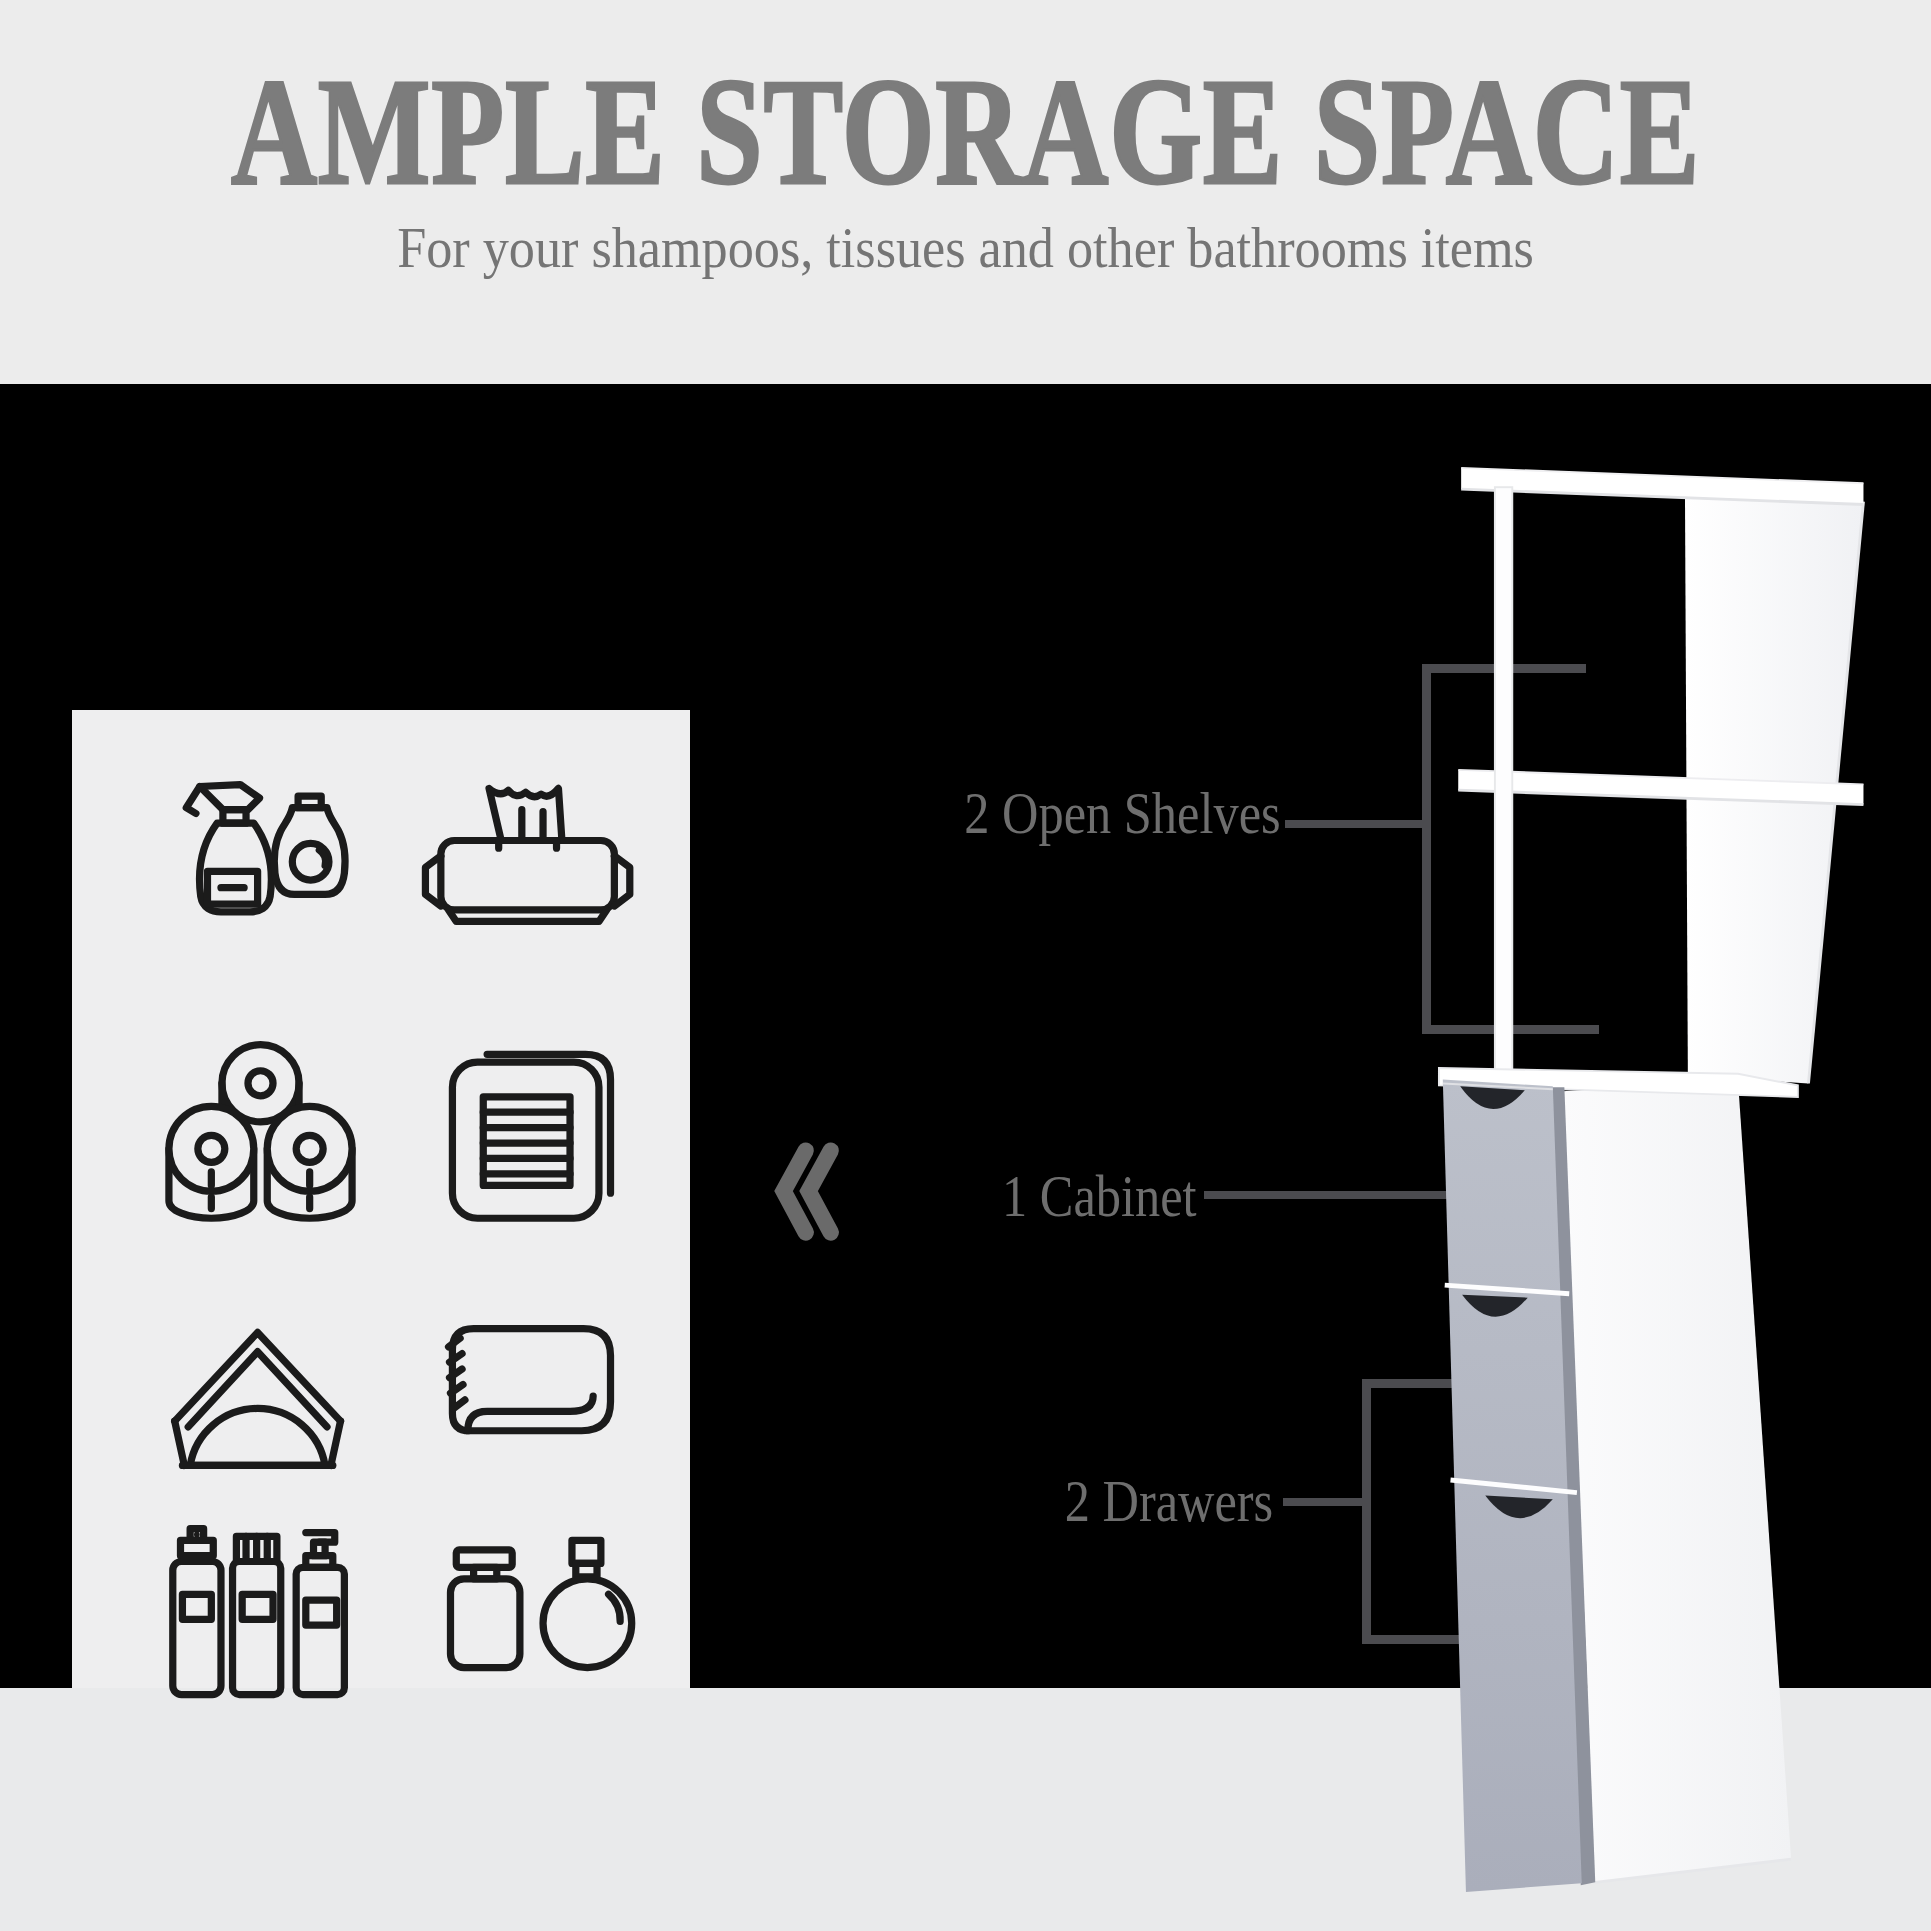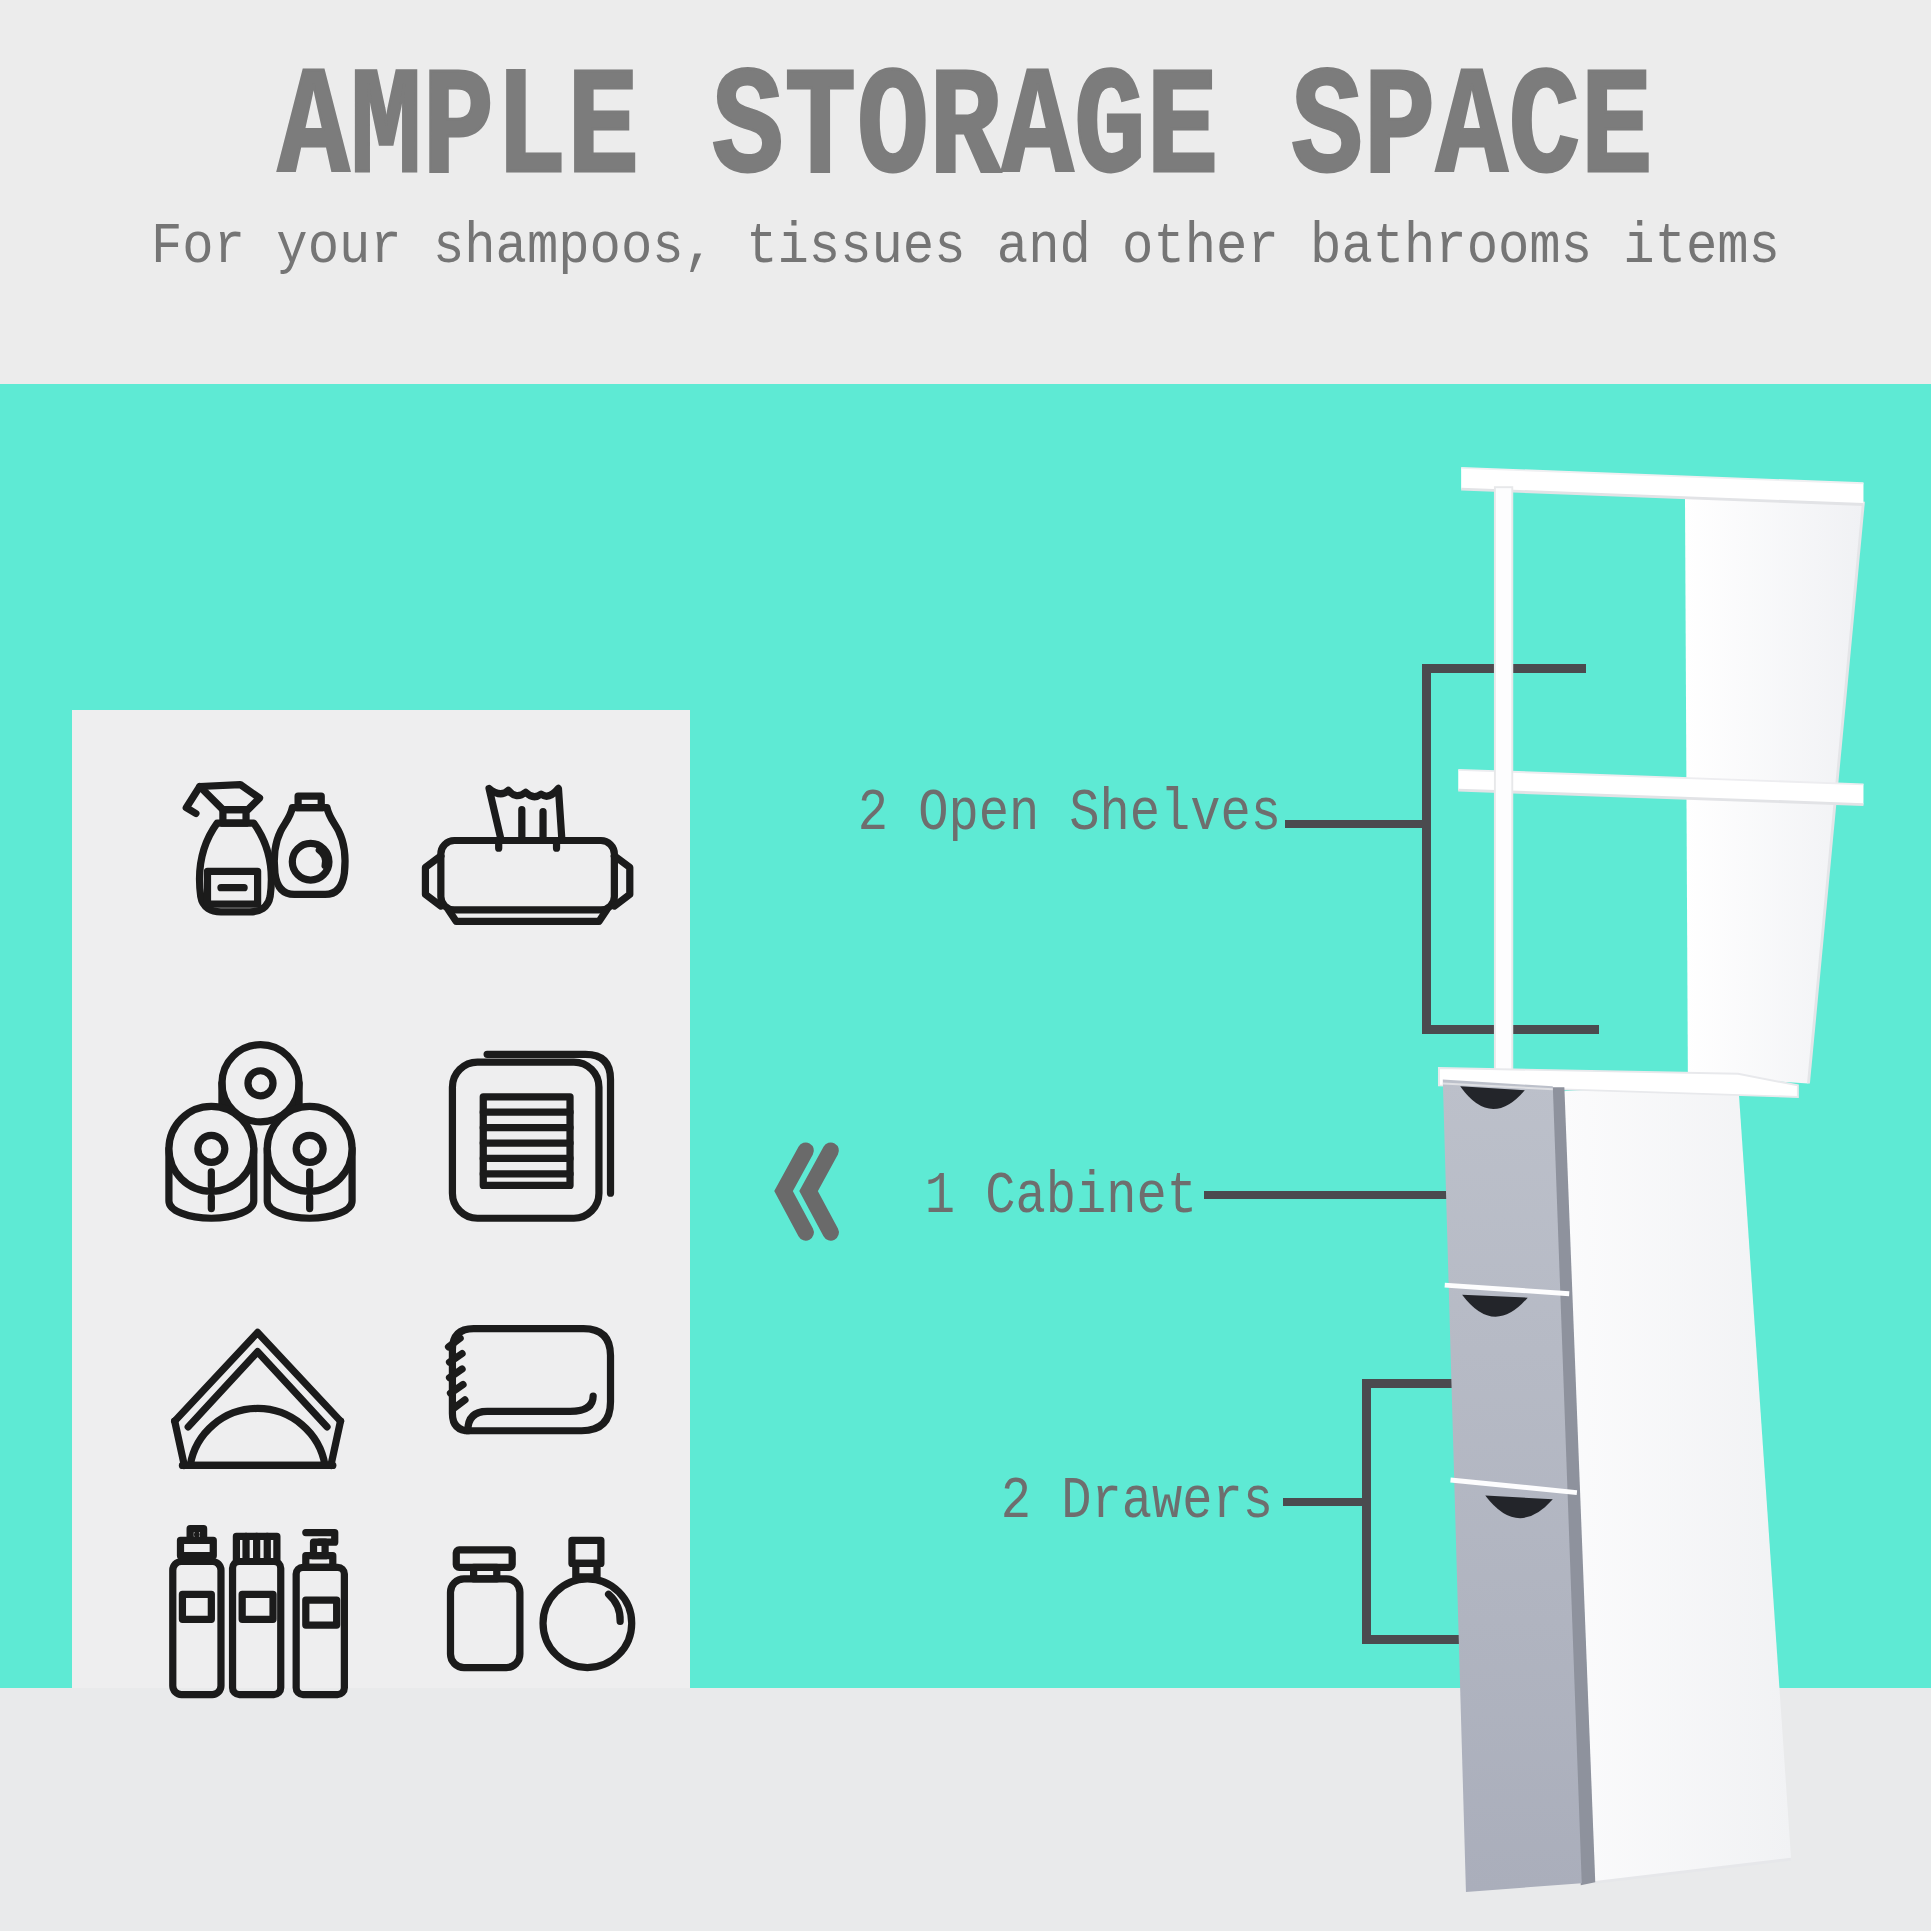--- a/index.html
+++ b/index.html
@@ -1,17 +1,17 @@
 <!DOCTYPE html>
 <html><head>
 <meta charset="utf-8">
 <style>
   html,body{margin:0;padding:0;background:#ffffff;}
-  #canvas{position:relative;width:1931px;height:1931px;background:#5eead4;overflow:hidden;
-          font-family:Liberation Mono, monospace;}
+  #canvas{position:relative;width:1931px;height:1931px;background:#000000;overflow:hidden;
+          font-family:Liberation Serif, serif;}
 
   
   .top-band{position:absolute;left:0;top:0;width:1931px;height:384px;background:#ececec;}
   .title{position:absolute;left:0;top:44px;width:1931px;text-align:center;
          font-size:153px;font-weight:bold;color:#7c7c7c;-webkit-text-stroke:2.9px #7c7c7c;
          letter-spacing:1px;transform:scaleX(0.78);transform-origin:50% 50%;white-space:nowrap;}
   .subtitle{position:absolute;left:0;top:214px;width:1931px;text-align:center;
          font-size:58px;color:#757575;transform:scaleX(0.90);transform-origin:50% 50%;white-space:nowrap;}
 
   

